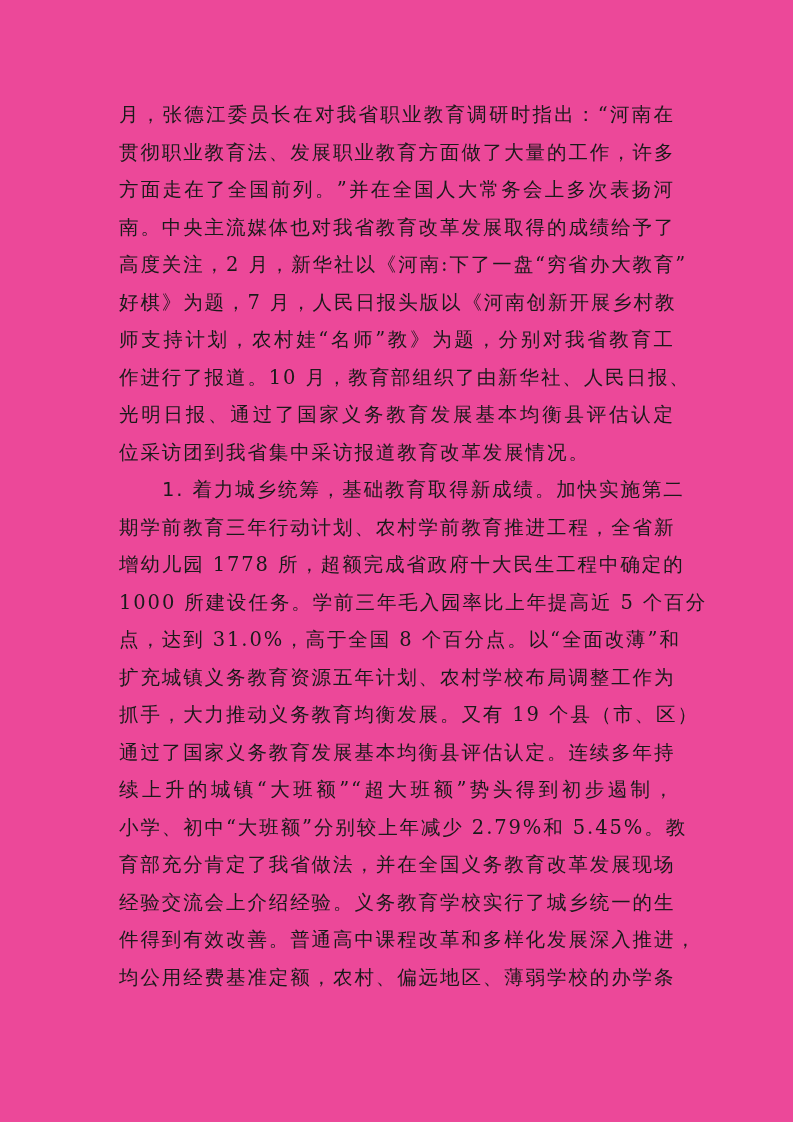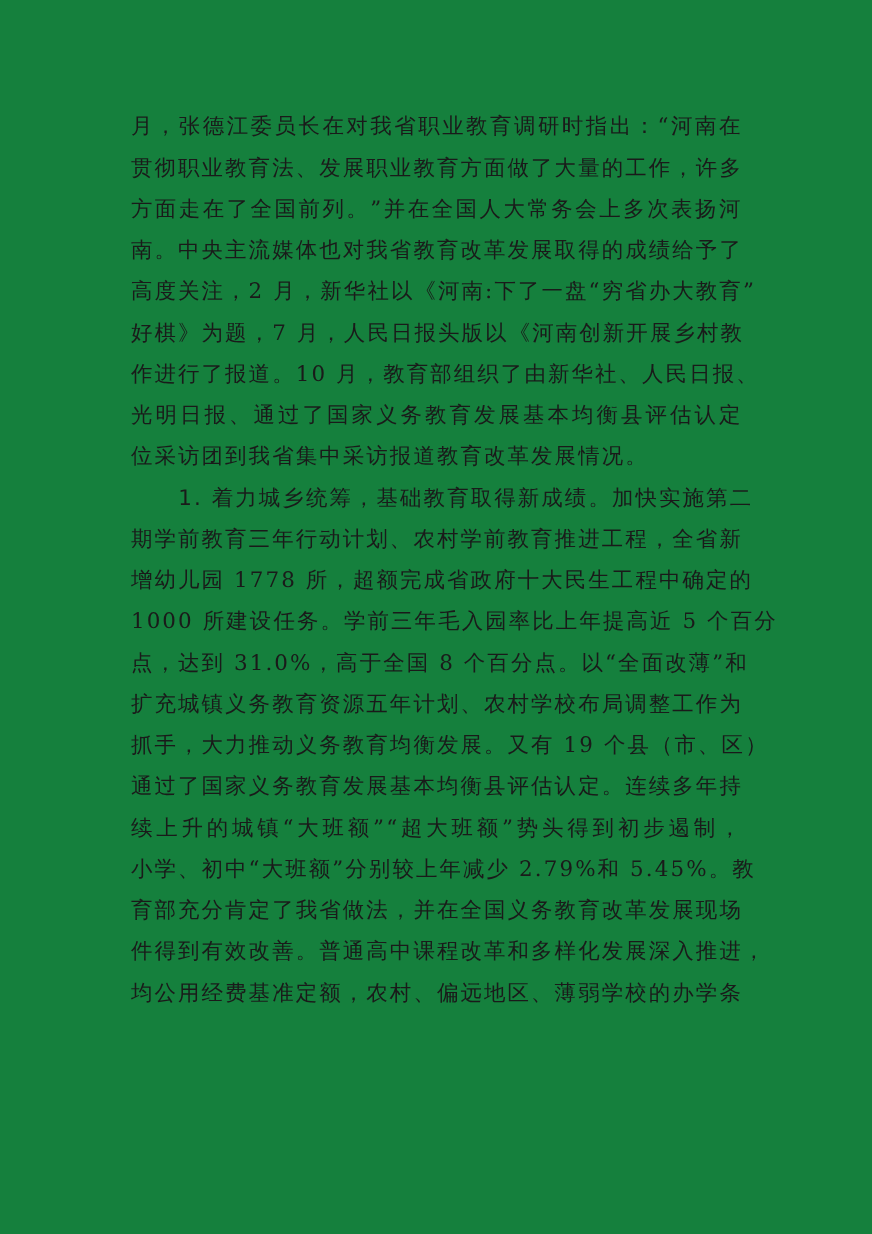--- a/index.html
+++ b/index.html
@@ -14,21 +14,21 @@
       overflow: hidden;
       font-family: "DejaVu Serif", "Liberation Serif", serif;
       color: #1a1a1a;
     }
     .page {
       position: absolute;
       left: 0;
       top: 0;
       width: 793px;
       height: 1122px;
-      background: #15803d;
+      background: #ec4899;
     }
     .text-block {
       position: absolute;
       left: 119px;
       top: 96px;
       width: 556px;
     }
     .line {
       height: 37.5px;
       line-height: 37.5px;
@@ -56,37 +56,39 @@
 <div class="page">
   <div class="text-block">
 
     <div>
       <div class="line">月，张德江委员长在对我省职业教育调研时指出：“河南在</div>
       <div class="line">贯彻职业教育法、发展职业教育方面做了大量的工作，许多</div>
       <div class="line">方面走在了全国前列。”并在全国人大常务会上多次表扬河</div>
       <div class="line">南。中央主流媒体也对我省教育改革发展取得的成绩给予了</div>
       <div class="line">高度关注，2 月，新华社以《河南:下了一盘“穷省办大教育”</div>
       <div class="line">好棋》为题，7 月，人民日报头版以《河南创新开展乡村教</div>
+      <div class="line">师支持计划，农村娃“名师”教》为题，分别对我省教育工</div>
       <div class="line">作进行了报道。10 月，教育部组织了由新华社、人民日报、</div>
       <div class="line">光明日报、通过了国家义务教育发展基本均衡县评估认定</div>
       <div class="line last">位采访团到我省集中采访报道教育改革发展情况。</div>
     </div>
 
     <div>
       <div class="line indent">
         <span class="heading-run">1. 着力城乡统筹，基础教育取得新成绩。</span><span>加快实施第二</span>
       </div>
       <div class="line">期学前教育三年行动计划、农村学前教育推进工程，全省新</div>
       <div class="line">增幼儿园 1778 所，超额完成省政府十大民生工程中确定的</div>
       <div class="line">1000 所建设任务。学前三年毛入园率比上年提高近 5 个百分</div>
       <div class="line">点，达到 31.0%，高于全国 8 个百分点。以“全面改薄”和</div>
       <div class="line">扩充城镇义务教育资源五年计划、农村学校布局调整工作为</div>
       <div class="line">抓手，大力推动义务教育均衡发展。又有 19 个县（市、区）</div>
       <div class="line">通过了国家义务教育发展基本均衡县评估认定。连续多年持</div>
       <div class="line">续上升的城镇“大班额”“超大班额”势头得到初步遏制，</div>
       <div class="line">小学、初中“大班额”分别较上年减少 2.79%和 5.45%。教</div>
       <div class="line">育部充分肯定了我省做法，并在全国义务教育改革发展现场</div>
+      <div class="line">经验交流会上介绍经验。义务教育学校实行了城乡统一的生</div>
       <div class="line">件得到有效改善。普通高中课程改革和多样化发展深入推进，</div>
       <div class="line">均公用经费基准定额，农村、偏远地区、薄弱学校的办学条</div>
     </div>
 
   </div>
 </div>
 
 </body></html>

